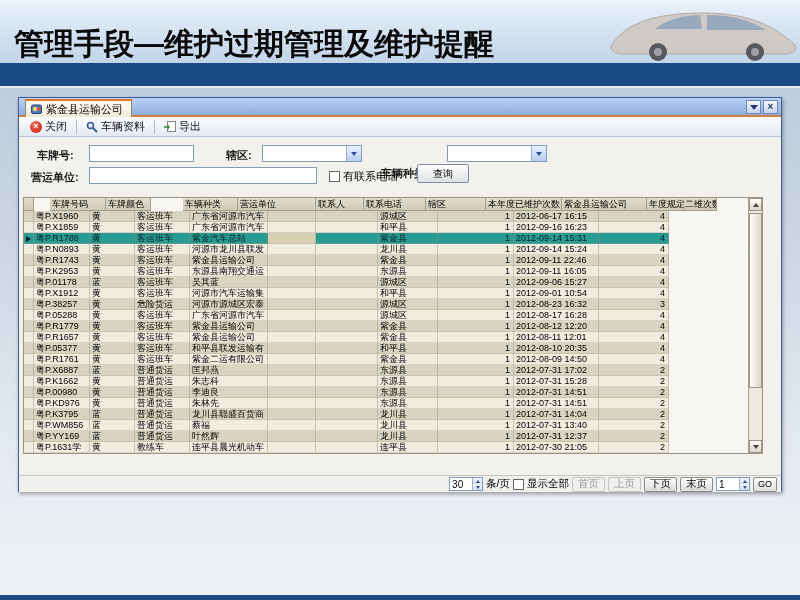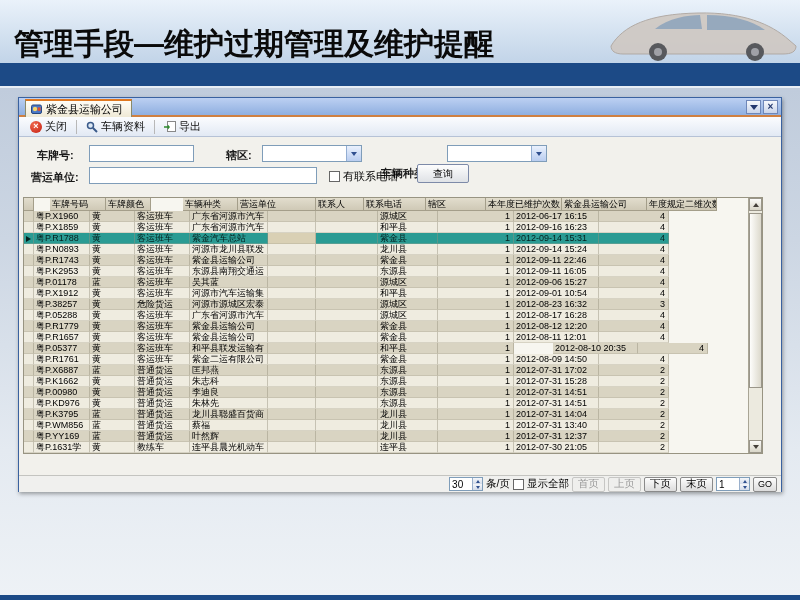--- a/index.html
+++ b/index.html
@@ -375,21 +375,21 @@
             <div class="grow odd">
               <div class="cell ind" style="width: 10px;"></div>
               <div class="cell" style="width: 56px;">粤P.05377</div>
               <div class="cell" style="width: 45px;">黄</div>
               <div class="cell" style="width: 55px;">客运班车</div>
               <div class="cell" style="width: 78px;">和平县联发运输有</div>
               <div class="cell" style="width: 48px;"></div>
               <div class="cell" style="width: 62px;"></div>
               <div class="cell" style="width: 60px;">和平县</div>
               <div class="cell num" style="width: 76px;">1</div>
-              <div class="cell" style="width: 85px; margin-left: 39px;">2012-08-10 20:35</div>
+              <div class="cell" style="width: 85px;">2012-08-10 20:35</div>
               <div class="cell num" style="width: 70px;">4</div>
             </div>
             <div class="grow even">
               <div class="cell ind" style="width: 10px;"></div>
               <div class="cell" style="width: 56px;">粤P.R1761</div>
               <div class="cell" style="width: 45px;">黄</div>
               <div class="cell" style="width: 55px;">客运班车</div>
               <div class="cell" style="width: 78px;">紫金二运有限公司</div>
               <div class="cell" style="width: 48px;"></div>
               <div class="cell" style="width: 62px;"></div>

